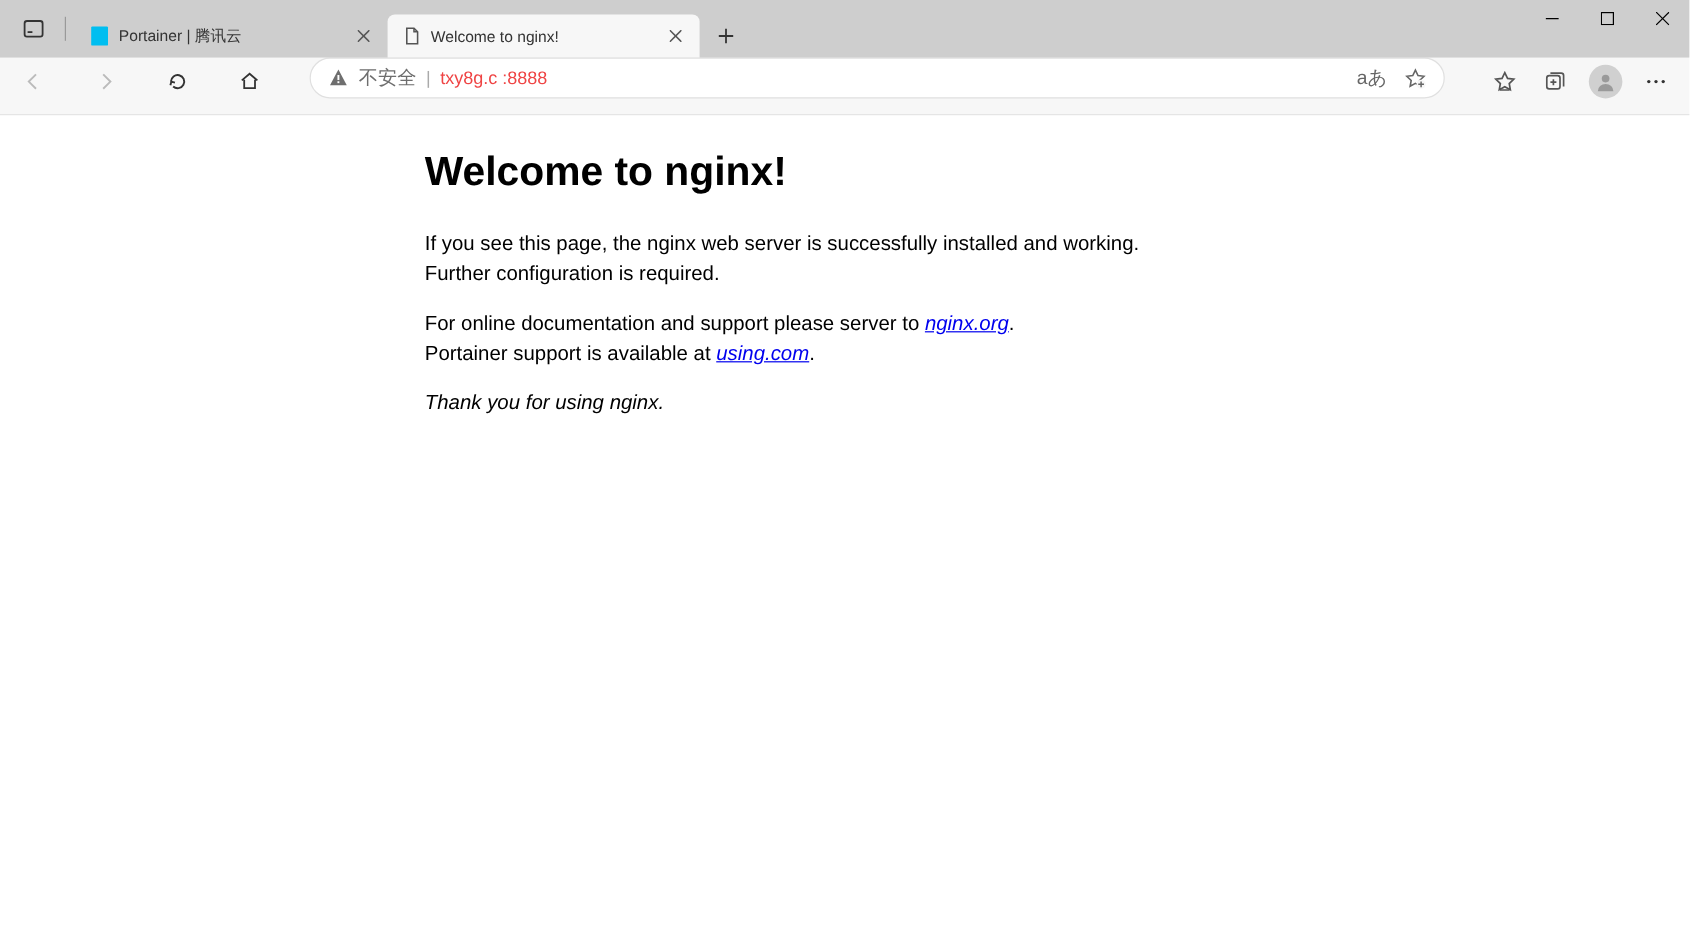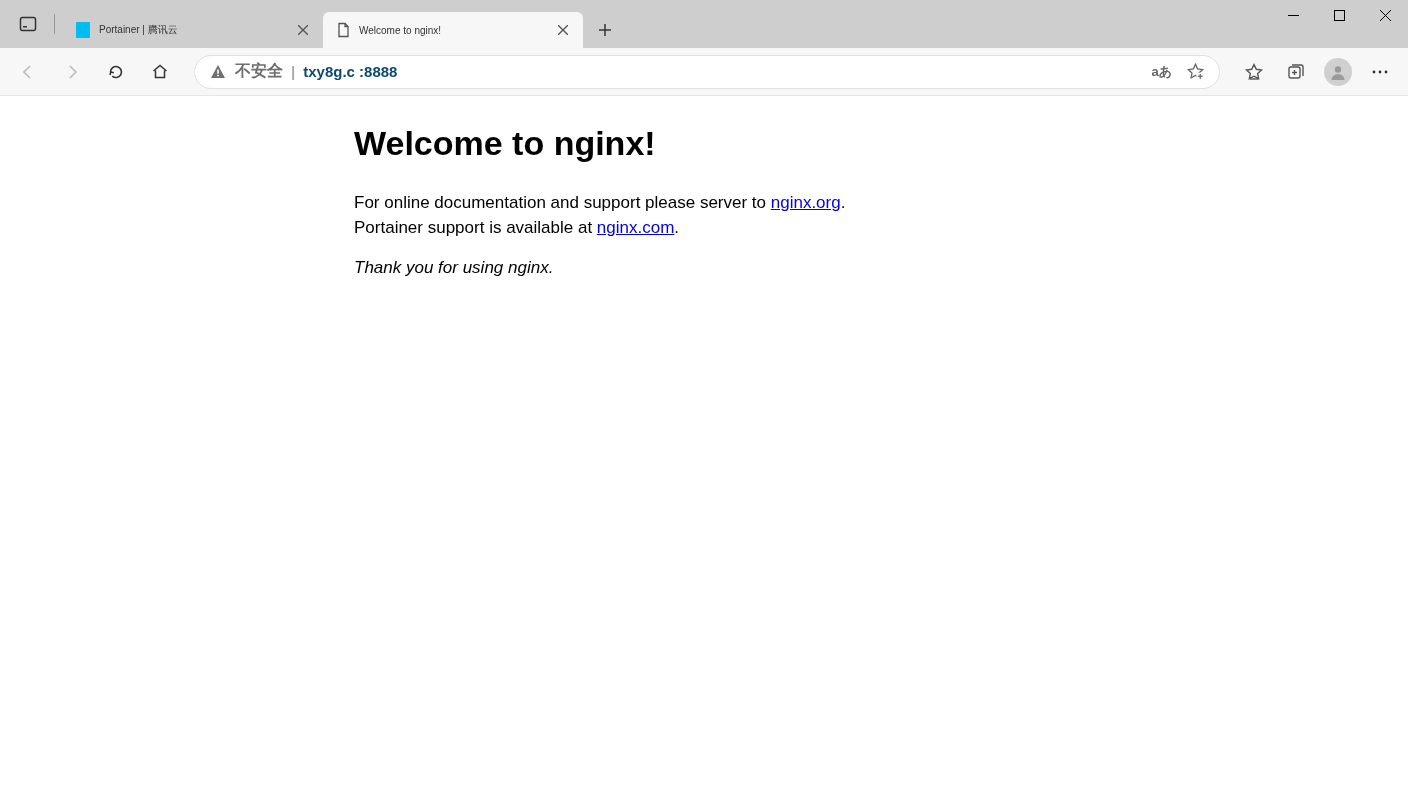--- a/index.html
+++ b/index.html
@@ -55,21 +55,21 @@
       align-items: flex-end;
       height: 48px;
     }
     .tab {
       display: flex;
       align-items: center;
       height: 36px;
       padding: 0 10px 0 12px;
       min-width: 260px;
       border-radius: 6px 6px 0 0;
-      font-size: 10px;
+      font-size: 13px;
       color: #333;
       gap: 8px;
       position: relative;
     }
     .tab.inactive { background: transparent; }
     .tab.active { background: #f7f7f7; }
     .tab-favicon {
       width: 16px;
       height: 16px;
       display: flex;
@@ -96,25 +96,24 @@
       justify-content: center;
       margin-left: 6px;
       margin-bottom: 2px;
       font-size: 18px;
       color: #333;
     }
     .toolbar {
       background: #f7f7f7;
       height: 48px;
       display: flex;
-      align-items: center;
+      align-items: flex-start;
       padding: 0 8px;
-      gap: 4px;
+      gap: 20px;
       border-bottom: 1px solid #e5e5e5;
-      font-weight: bold;
     }
     .tool-btn {
       width: 40px;
       height: 40px;
       display: flex;
       align-items: center;
       justify-content: center;
       border-radius: 4px;
       color: #333;
     }
@@ -129,21 +128,21 @@
       padding: 0 14px;
       margin: 0 10px;
       gap: 8px;
       font-size: 15px;
       color: #333;
       border: 1px solid #e0e0e0;
     }
     .address-bar .warn-icon { color: #6e6e6e; }
     .address-bar .insecure-text { color: #6e6e6e; font-size: 16px; }
     .address-bar .sep { color: #aaa; }
-    .address-bar .url { color: #0c4a6e; }
+    .address-bar .url { color: #ef4444; }
     .address-right {
       margin-left: auto;
       display: flex;
       align-items: center;
       gap: 14px;
       color: #666;
     }
     .toolbar-right {
       display: flex;
       align-items: center;
@@ -172,21 +171,21 @@
       font-weight: bold;
       margin-bottom: 28px;
       color: #000;
     }
     .page-p {
       font-size: 17px;
       line-height: 1.45;
       margin-bottom: 18px;
       color: #000;
     }
-    .page-p a { color: #0000ee; text-decoration: underline; }
+    .page-p a { color: #0000ee; text-decoration: underline; font-style: italic; }
     .thank-you { font-style: italic; font-size: 17px; color: #000; }
     .portainer-favicon {
       width: 14px;
       height: 16px;
       background: linear-gradient(#00bef0, #00bef0);
       border-radius: 1px;
       position: relative;
     }
     svg { display: block; }
   </style>
@@ -288,21 +287,21 @@
       <svg width="18" height="18" viewBox="0 0 18 18">
           <path d="M9 2 L16 15 H2 Z" fill="#6e6e6e"></path>
           <rect x="8.2" y="6.5" width="1.6" height="4.2" fill="#fff"></rect>
           <rect x="8.2" y="11.7" width="1.6" height="1.6" fill="#fff"></rect>
         </svg>
     </span>
     <span class="insecure-text">不安全</span>
     <span class="sep">|</span>
     <span class="url">txy8g.c         :8888</span>
     <span class="address-right">
-      <span style="font-size:13px;color:#666;margin-left:43px;">aあ</span>
+      <span style="font-size:16px;color:#666;margin-left:43px;">aあ</span>
       <span>
         <svg width="19" height="19" viewBox="0 0 20 20">
             <path d="M10 2.5 l2.3 4.8 5.2 .7 -3.8 3.6 .9 5.1 -4.6 -2.5 -4.6 2.5 .9 -5.1 -3.8 -3.6 5.2 -.7 z" fill="none" stroke="#666" stroke-width="1.4"></path>
             <circle cx="15" cy="15" r="4" fill="#f7f7f7"></circle>
             <line x1="15" y1="12.5" x2="15" y2="17.5" stroke="#666" stroke-width="1.3"></line>
             <line x1="12.5" y1="15" x2="17.5" y2="15" stroke="#666" stroke-width="1.3"></line>
           </svg>
       </span>
     </span>
   </div>
@@ -335,21 +334,22 @@
           <circle cx="15" cy="9" r="1.4" fill="#333"></circle>
         </svg>
     </div>
   </div>
 </div>
 
 <div class="content">
   <div class="content-inner">
     <h1 class="page-heading">Welcome to nginx!</h1>
 
+    <p class="page-p">If you see this page, the nginx web server is successfully installed and working. Further configuration is required.</p>
 
     <p class="page-p">
       <span>For online documentation and support please server to </span><a href="#">nginx.org</a><span>.</span><br>
-      <span>Portainer support is available at </span><a href="#">nginx.com</a><span>.</span>
+      <span>Portainer support is available at </span><a href="#">using.com</a><span>.</span>
     </p>
 
     <p class="thank-you">Thank you for using nginx.</p>
   </div>
 </div>
 
 </body></html>

